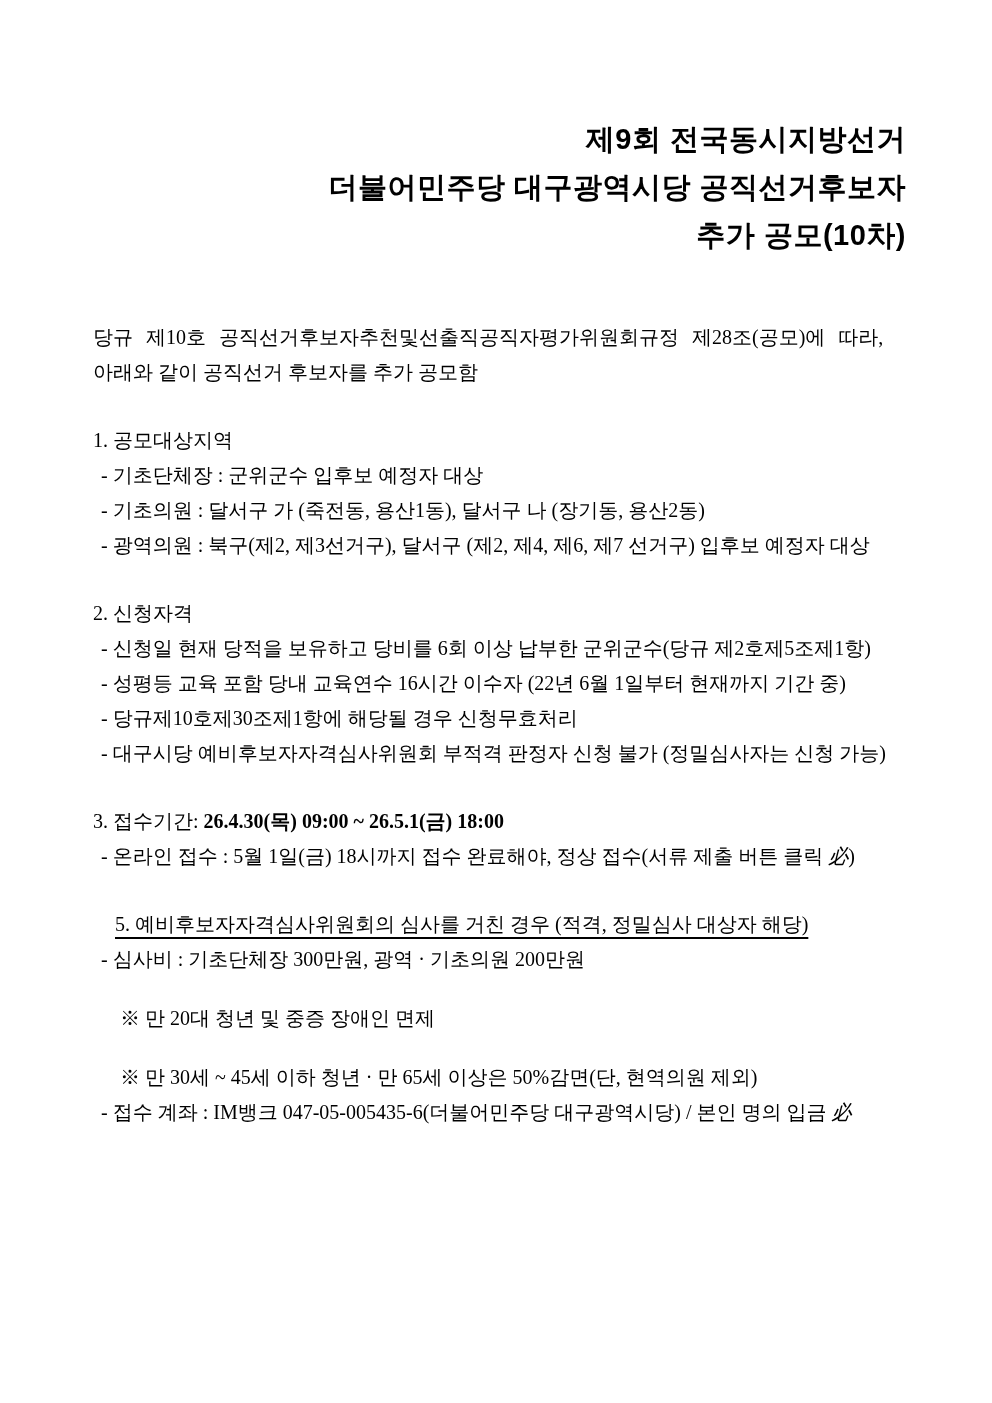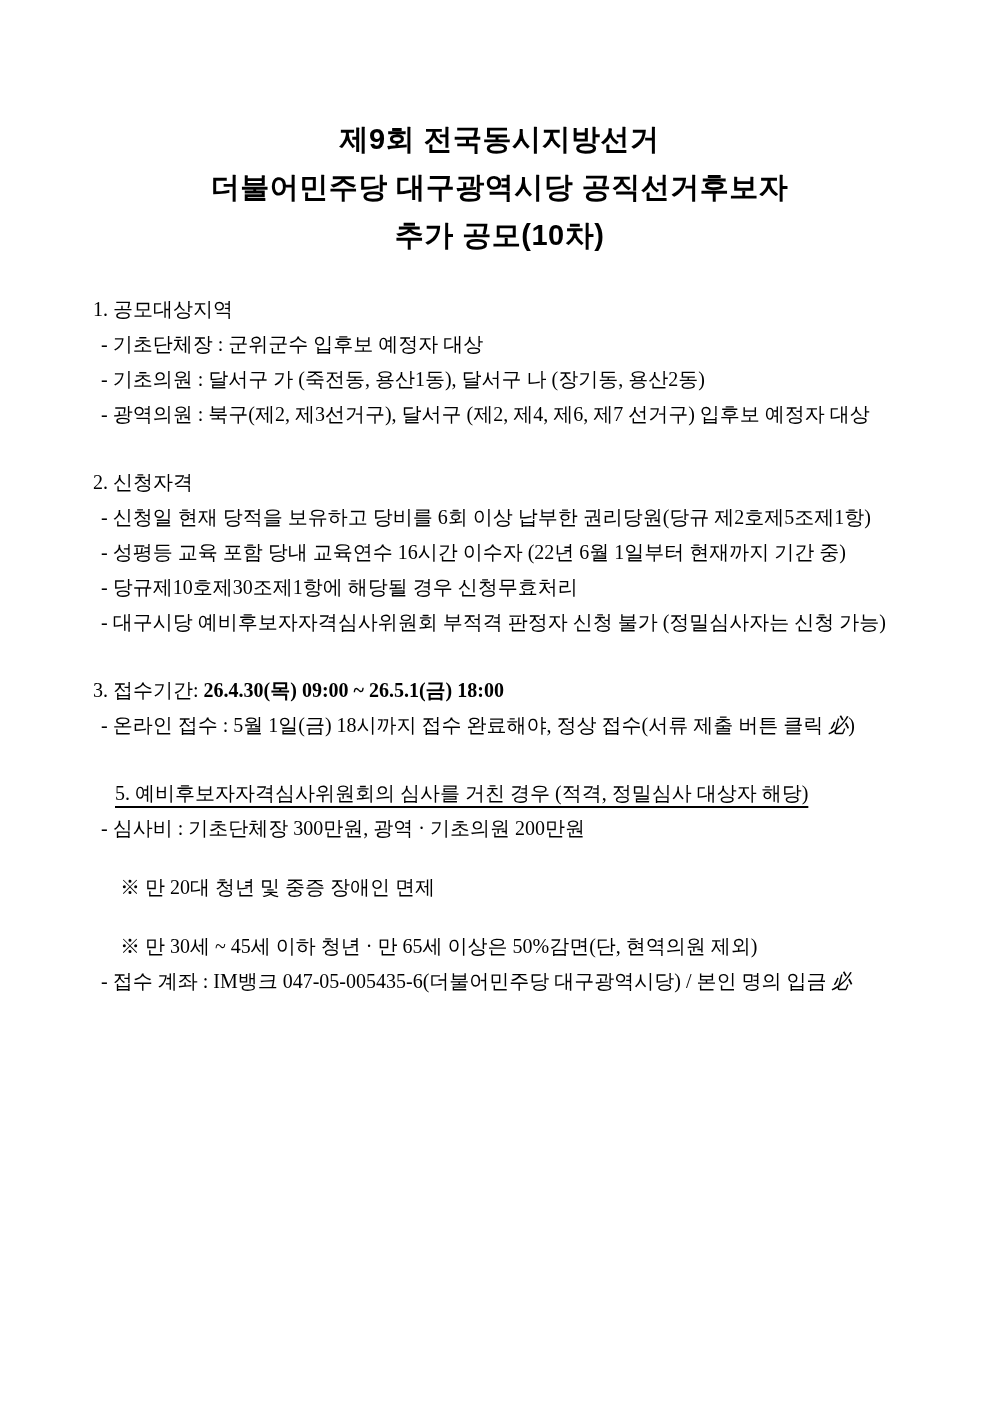--- a/index.html
+++ b/index.html
@@ -17,21 +17,21 @@
   }
   .page {
     box-sizing: border-box;
     width: 992px;
     height: 1403px;
     padding: 115px 86px 0 93px;
     background: #ffffff;
   }
   
   .doc-title {
-    text-align: center;
+    text-align: right;
     font-family: "Liberation Sans", "DejaVu Sans", sans-serif;
     font-weight: 700;
     font-size: 29px;
     line-height: 48px;
     letter-spacing: 0.5px;
   }
   
   .intro {
     margin-top: 61px;
     line-height: 35px;
@@ -68,31 +68,35 @@
 <body>
 
 <div class="page">
 
   <div class="doc-title">
     <div class="line">제9회 전국동시지방선거</div>
     <div class="line">더불어민주당 대구광역시당 공직선거후보자</div>
     <div class="line">추가 공모(10차)</div>
   </div>
 
+  <div class="intro">
+    <div class="line wide">당규 제10호 공직선거후보자추천및선출직공직자평가위원회규정 제28조(공모)에 따라,</div>
+    <div class="line">아래와 같이 공직선거 후보자를 추가 공모함</div>
+  </div>
 
   <div class="section first">
     <div class="line">1. 공모대상지역</div>
     <div class="line item">- 기초단체장 : 군위군수 입후보 예정자 대상</div>
     <div class="line item">- 기초의원 : 달서구 가 (죽전동, 용산1동), 달서구 나 (장기동, 용산2동)</div>
     <div class="line item">- 광역의원 : 북구(제2, 제3선거구), 달서구 (제2, 제4, 제6, 제7 선거구) 입후보 예정자 대상</div>
   </div>
 
   <div class="section">
     <div class="line">2. 신청자격</div>
-    <div class="line item">- 신청일 현재 당적을 보유하고 당비를 6회 이상 납부한 권리당원(당규 제2호제5조제1항)</div>
+    <div class="line item">- 신청일 현재 당적을 보유하고 당비를 6회 이상 납부한 군위군수(당규 제2호제5조제1항)</div>
     <div class="line item">- 성평등 교육 포함 당내 교육연수 16시간 이수자 (22년 6월 1일부터 현재까지 기간 중)</div>
     <div class="line item">- 당규제10호제30조제1항에 해당될 경우 신청무효처리</div>
     <div class="line item">- 대구시당 예비후보자자격심사위원회 부적격 판정자 신청 불가 (정밀심사자는 신청 가능)</div>
   </div>
 
   <div class="section">
     <div class="line"><span>3. 접수기간: </span><span class="bold">26.4.30(목) 09:00 ~ 26.5.1(금) 18:00</span></div>
     <div class="line item"><span>- 온라인 접수 : 5월 1일(금) 18시까지 접수 완료해야, 정상 접수(서류 제출 버튼 클릭 </span><span class="italic">必</span><span>)</span></div>
   </div>
 

